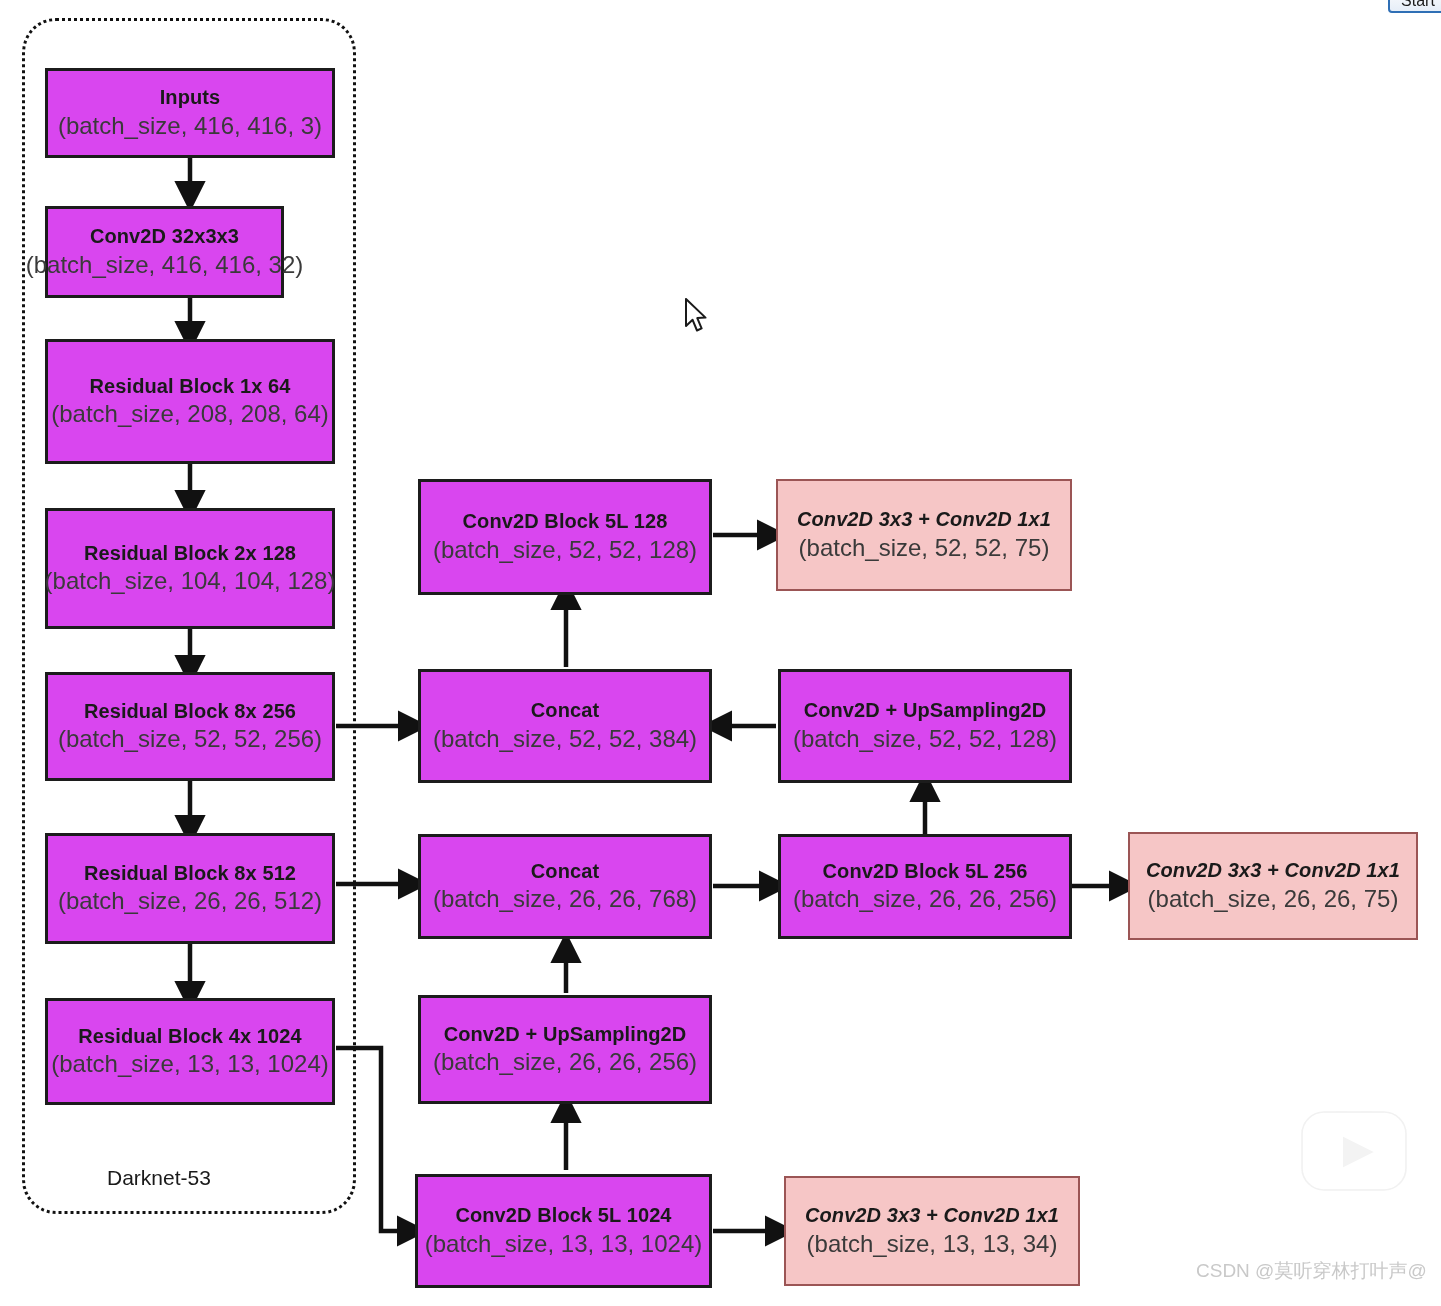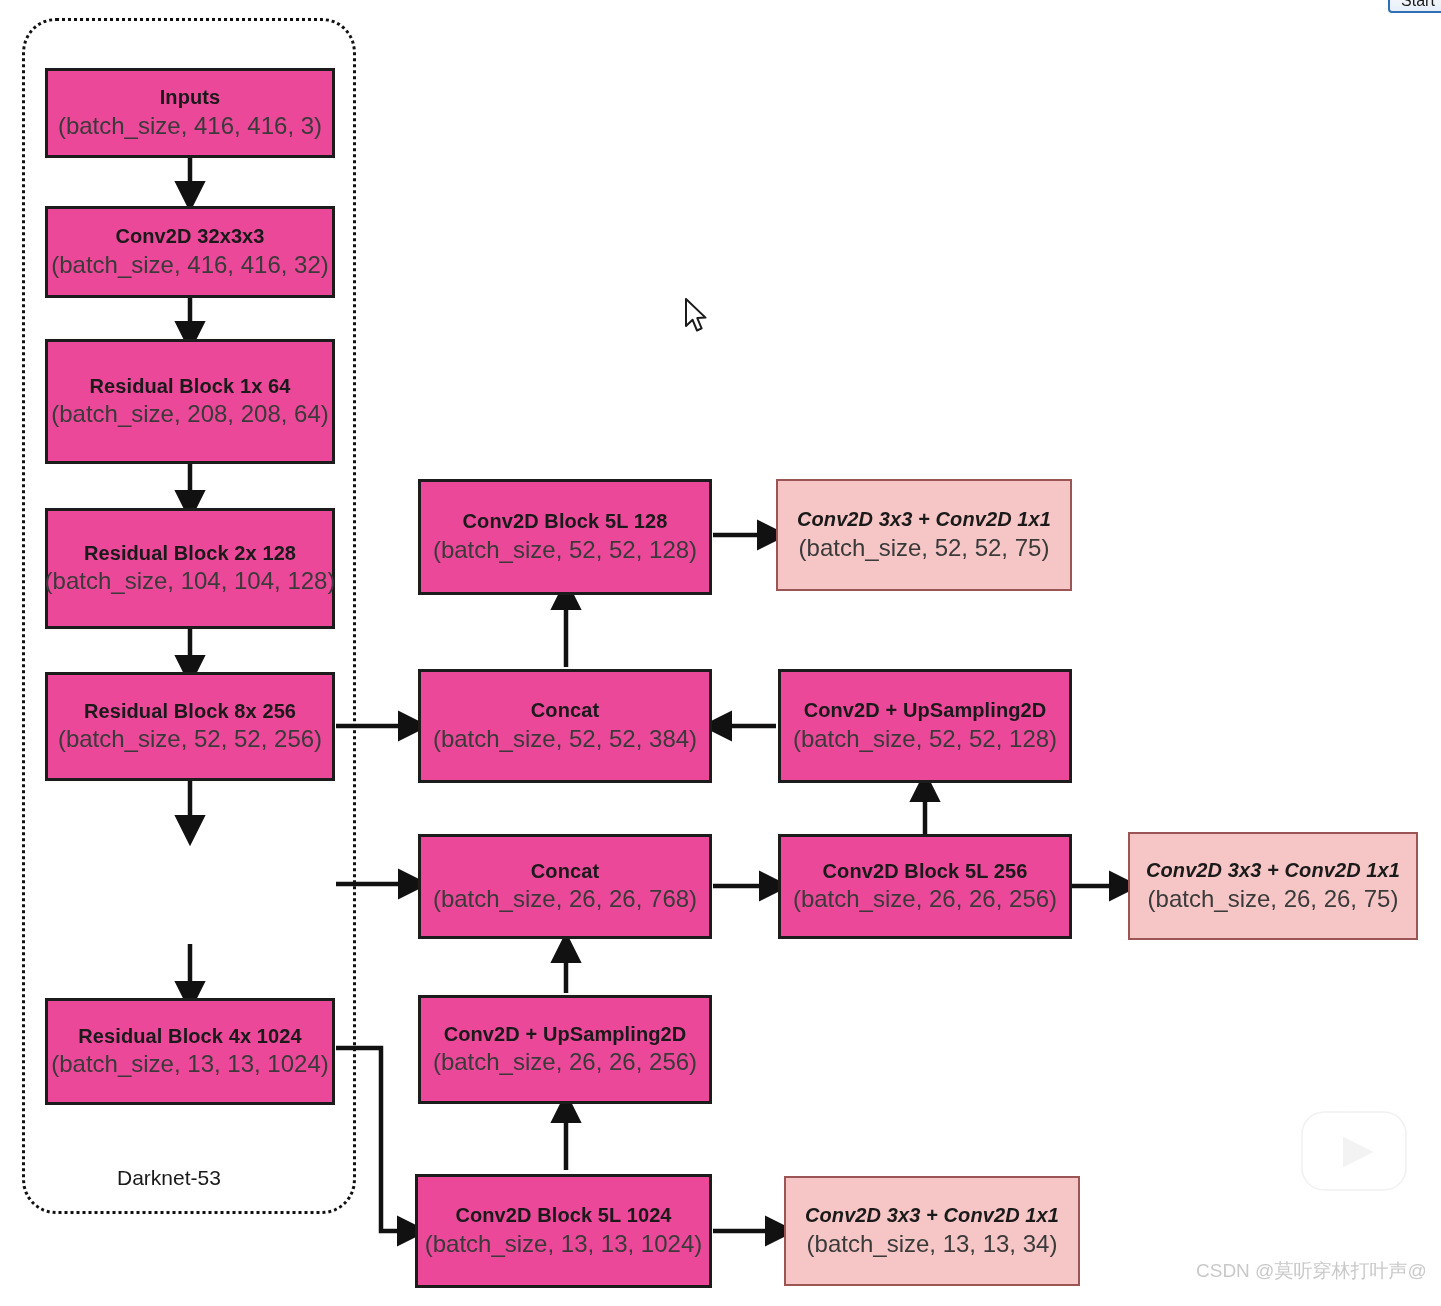--- a/index.html
+++ b/index.html
@@ -20,21 +20,21 @@
     left: 0;
     top: 0;
     width: 1441px;
     height: 1306px;
     pointer-events: none;
   }
   .node {
     position: absolute;
     box-sizing: border-box;
     border: 3px solid #1c1c1c;
-    background: #ec4899;
+    background: #d946ef;
     display: flex;
     flex-direction: column;
     align-items: center;
     justify-content: center;
     text-align: center;
     line-height: 1.18;
     z-index: 3;
   }
   .node .t1 {
     font-weight: bold;
@@ -105,21 +105,21 @@
     overflow: hidden;
     padding-bottom: 1px;
   }
 </style>
 </head>
 <body>
 
 <div id="canvas">
 
   <div class="group-box" style="left:22px; top:18px; width:334px; height:1196px;"></div>
-  <div class="group-label" style="left:117px; top:1166px;">Darknet-53</div>
+  <div class="group-label" style="left:107px; top:1166px;">Darknet-53</div>
 
   <svg class="wires" viewBox="0 0 1441 1306" xmlns="http://www.w3.org/2000/svg">
     <defs>
       <marker id="ah" markerWidth="7" markerHeight="7" refX="3.4" refY="3.5" orient="auto" markerUnits="strokeWidth">
         <path d="M0,0 L7,3.5 L0,7 z" fill="#111111"></path>
       </marker>
     </defs>
     <g stroke="#111111" stroke-width="4.5" fill="none" marker-end="url(#ah)">
 
       <path d="M190,158 L190,196"></path>
@@ -153,40 +153,44 @@
 
       <path d="M336,1048 L381,1048 L381,1231 L412,1231"></path>
     </g>
   </svg>
 
   <div class="node" style="left:45px; top:68px; width:290px; height:90px;">
     <div class="t1">Inputs</div>
     <div class="t2">(batch_size, 416, 416, 3)</div>
   </div>
 
-  <div class="node" style="left:45px; top:206px; width:290px; height:92px;">
+  <div class="node" style="left:45px; top:206px; width:239px; height:92px;">
     <div class="t1">Conv2D 32x3x3</div>
     <div class="t2">(batch_size, 416, 416, 32)</div>
   </div>
 
   <div class="node" style="left:45px; top:339px; width:290px; height:125px;">
     <div class="t1">Residual Block 1x  64</div>
     <div class="t2">(batch_size, 208, 208, 64)</div>
   </div>
 
   <div class="node" style="left:45px; top:508px; width:290px; height:121px;">
     <div class="t1">Residual Block 2x  128</div>
     <div class="t2">(batch_size, 104, 104, 128)</div>
   </div>
 
   <div class="node" style="left:45px; top:672px; width:290px; height:109px;">
     <div class="t1">Residual Block 8x  256</div>
     <div class="t2">(batch_size, 52, 52, 256)</div>
   </div>
 
+  <div class="node" style="left:45px; top:833px; width:290px; height:111px;">
+    <div class="t1">Residual Block 8x  512</div>
+    <div class="t2">(batch_size, 26, 26, 512)</div>
+  </div>
 
   <div class="node" style="left:45px; top:998px; width:290px; height:107px;">
     <div class="t1">Residual Block 4x  1024</div>
     <div class="t2">(batch_size, 13, 13, 1024)</div>
   </div>
 
   <div class="node" style="left:418px; top:479px; width:294px; height:116px;">
     <div class="t1">Conv2D Block 5L  128</div>
     <div class="t2">(batch_size, 52, 52, 128)</div>
   </div>

